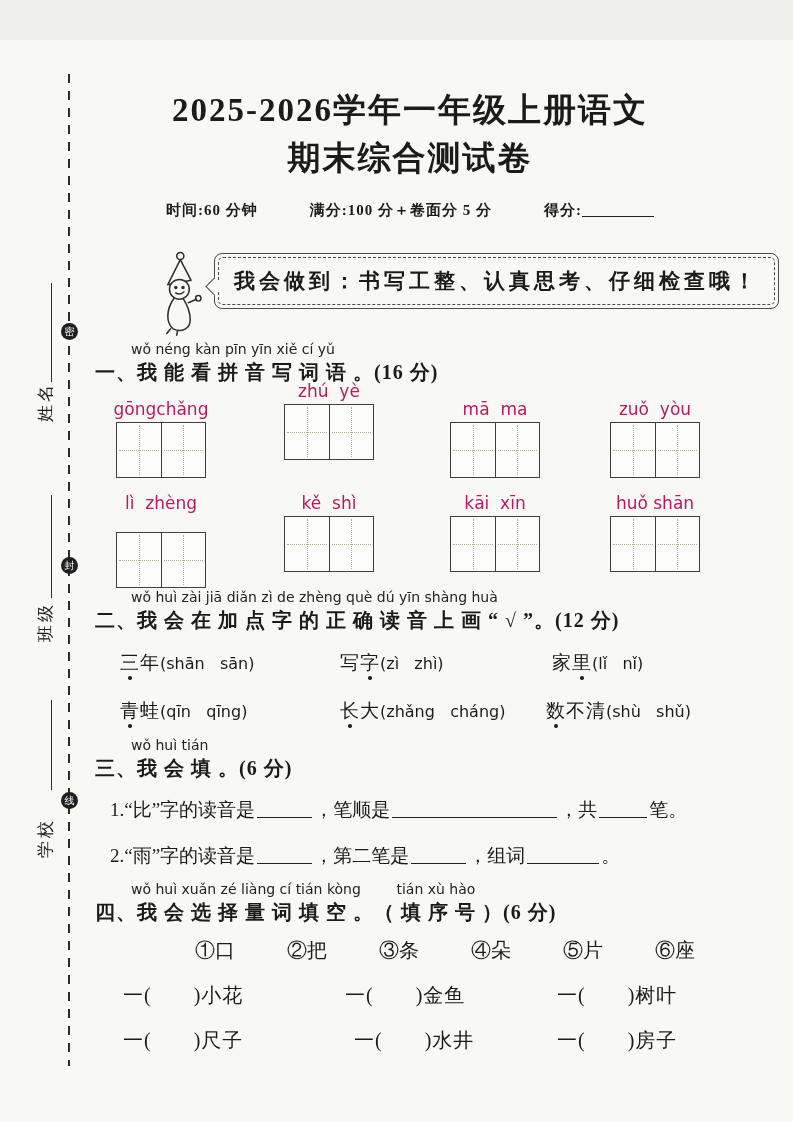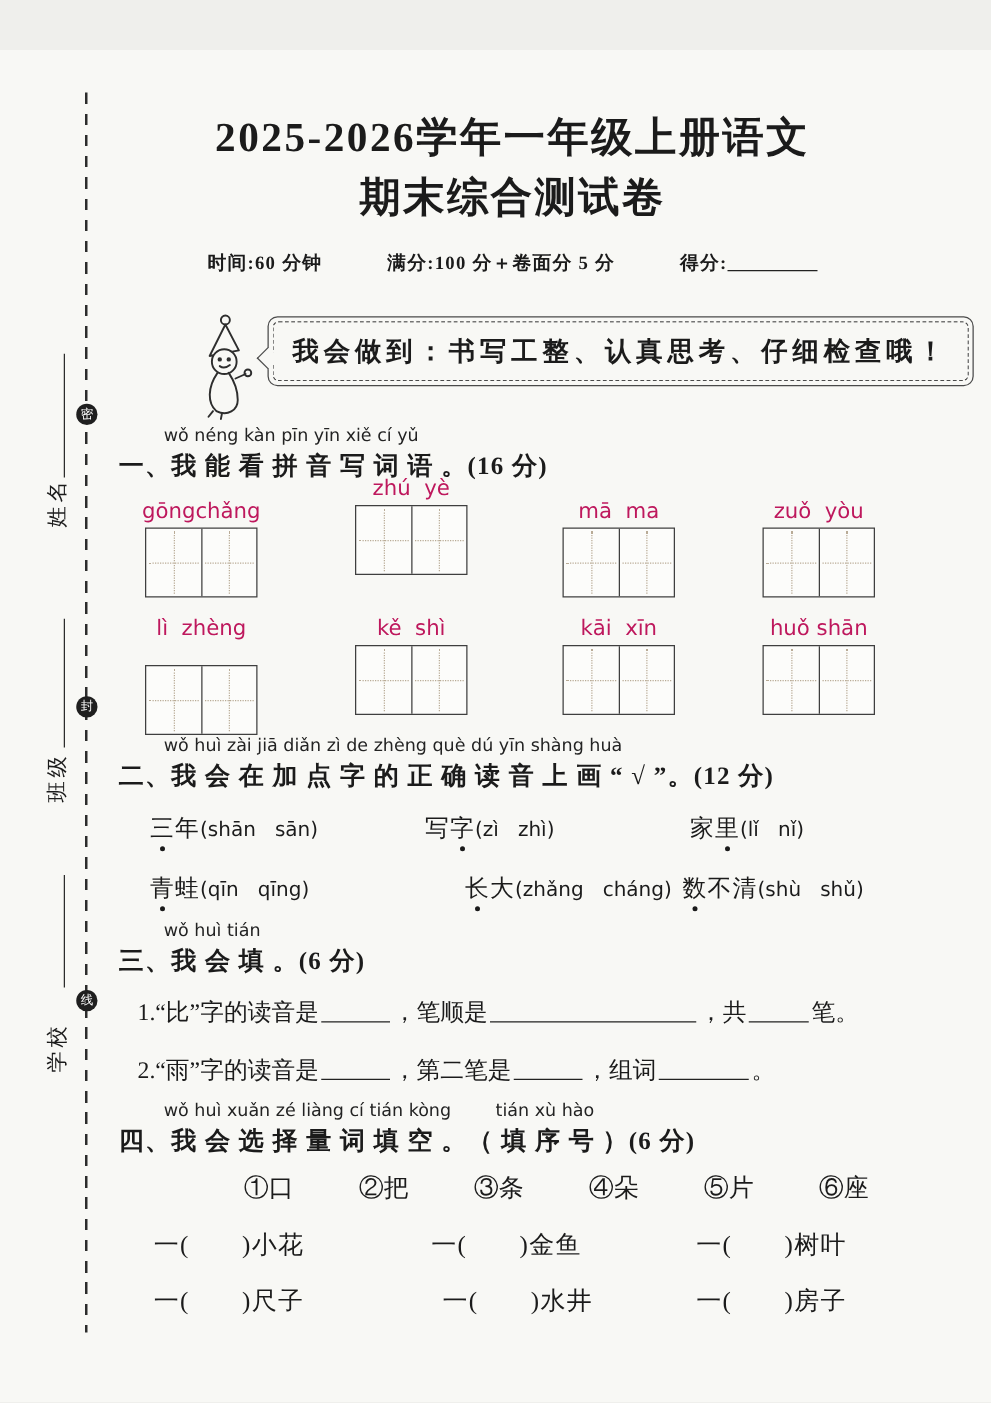--- a/index.html
+++ b/index.html
@@ -163,21 +163,21 @@
       </div>
     </div>
 
   <div class="pinyin-line" style="left:131px;top:589px">wǒ huì zài jiā diǎn zì de zhèng què dú yīn shàng huà</div>
   <div class="sec-heading" style="left:95px;top:607px">二、我 会 在 加 点 字 的 正 确 读 音 上 画 “ √ ”。(12 分)</div>
   <div id="s2-root">
       <div class="s2-item" style="left: 120px; top: 650px;"><span class="s2-word"><span class="dotchar">三</span><span>年</span></span><span class="s2-choices">(shān   sān)</span></div>
       <div class="s2-item" style="left: 340px; top: 650px;"><span class="s2-word"><span>写</span><span class="dotchar">字</span></span><span class="s2-choices">(zì   zhì)</span></div>
       <div class="s2-item" style="left: 552px; top: 650px;"><span class="s2-word"><span>家</span><span class="dotchar">里</span></span><span class="s2-choices">(lǐ   nǐ)</span></div>
       <div class="s2-item" style="left: 120px; top: 698px;"><span class="s2-word"><span class="dotchar">青</span><span>蛙</span></span><span class="s2-choices">(qīn   qīng)</span></div>
-      <div class="s2-item" style="left: 340px; top: 698px; margin-left: 32px;"><span class="s2-word"><span class="dotchar">长</span><span>大</span></span><span class="s2-choices">(zhǎng   cháng)</span></div>
+      <div class="s2-item" style="left: 340px; top: 698px;"><span class="s2-word"><span class="dotchar">长</span><span>大</span></span><span class="s2-choices">(zhǎng   cháng)</span></div>
       <div class="s2-item" style="left: 546px; top: 698px;"><span class="s2-word"><span class="dotchar">数</span><span>不清</span></span><span class="s2-choices">(shù   shǔ)</span></div>
     </div>
 
   <div class="pinyin-line" style="left:131px;top:737px">wǒ huì tián</div>
   <div class="sec-heading" style="left:95px;top:755px">三、我 会 填 。(6 分)</div>
   <div id="s3-root">
       <div class="s3-line" style="left: 110px; top: 797px;"><span>1.“比”字的读音是</span><span class="blank" style="width: 55px;"></span><span>，笔顺是</span><span class="blank" style="width: 165px;"></span><span>，共</span><span class="blank" style="width: 48px;"></span><span>笔。</span></div>
       <div class="s3-line" style="left: 110px; top: 843px;"><span>2.“雨”字的读音是</span><span class="blank" style="width: 55px;"></span><span>，第二笔是</span><span class="blank" style="width: 55px;"></span><span>，组词</span><span class="blank" style="width: 72px;"></span><span>。</span></div>
     </div>
 

